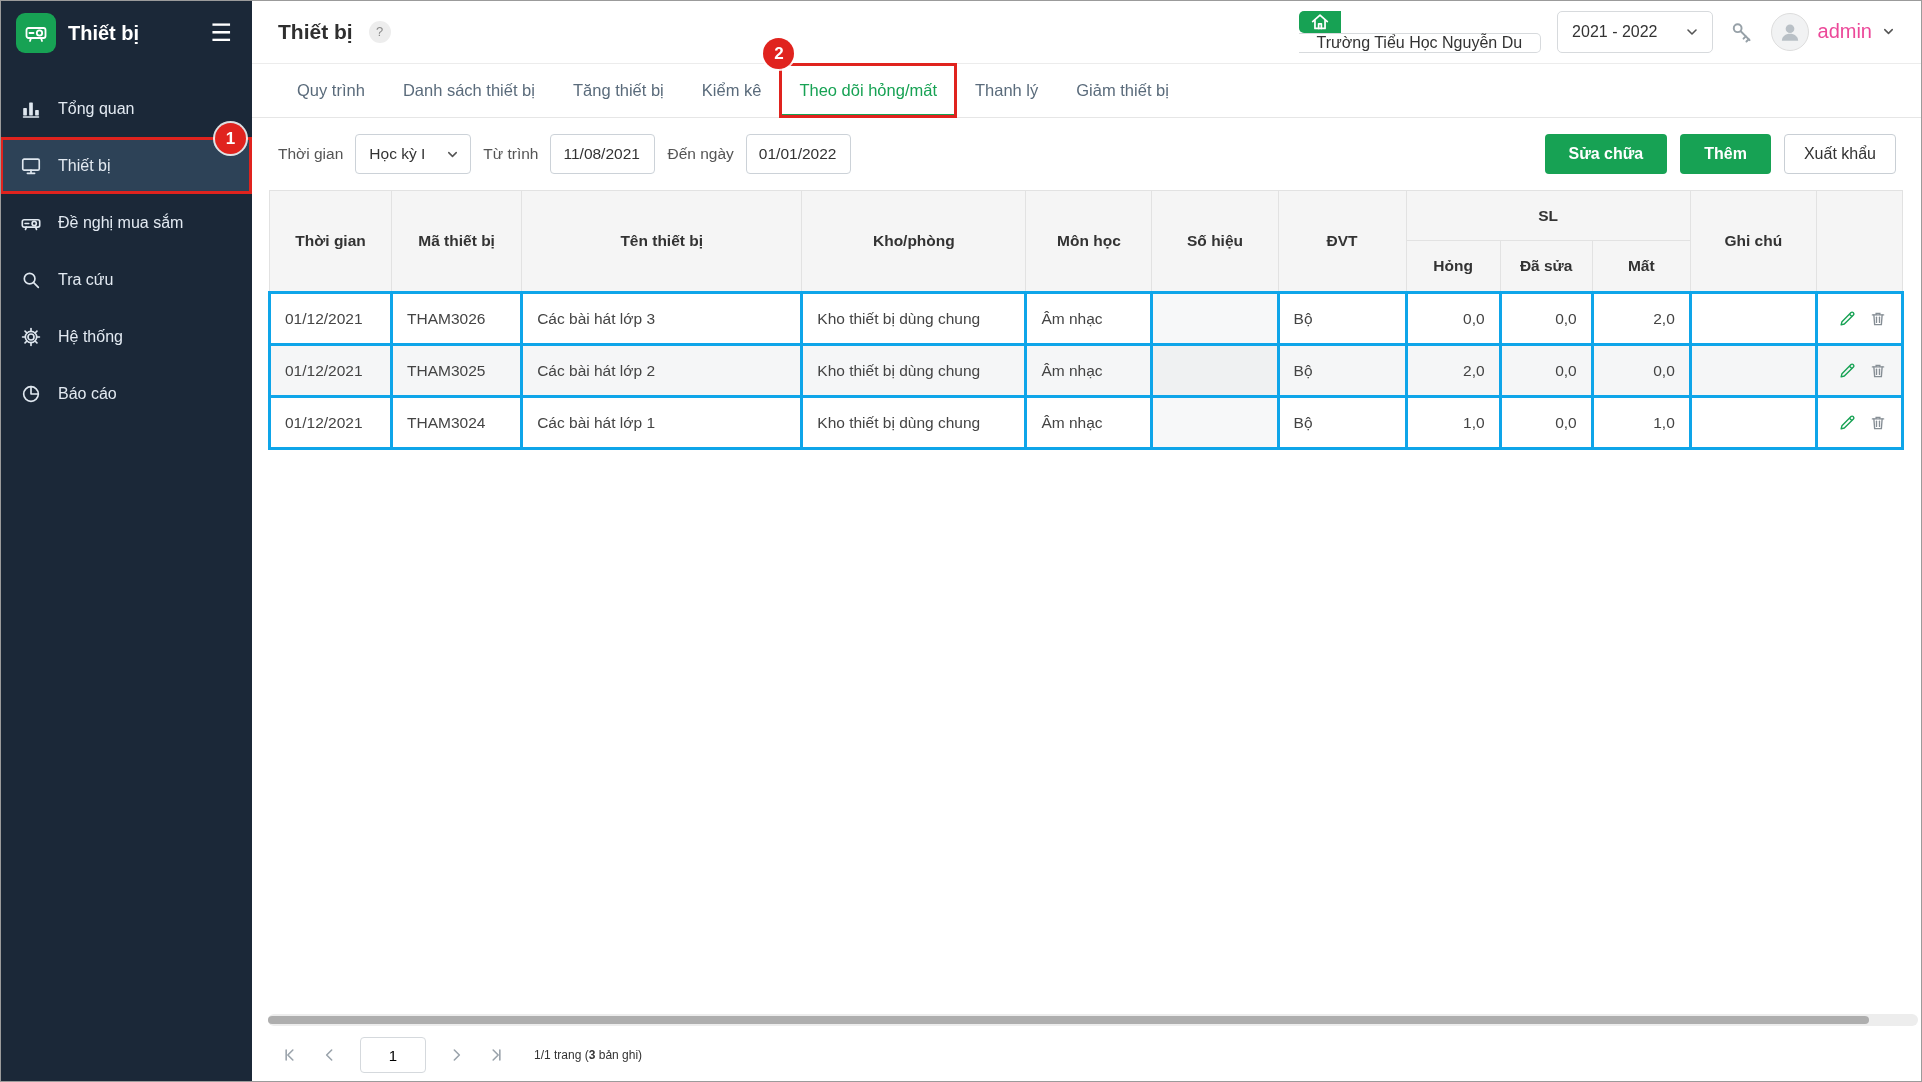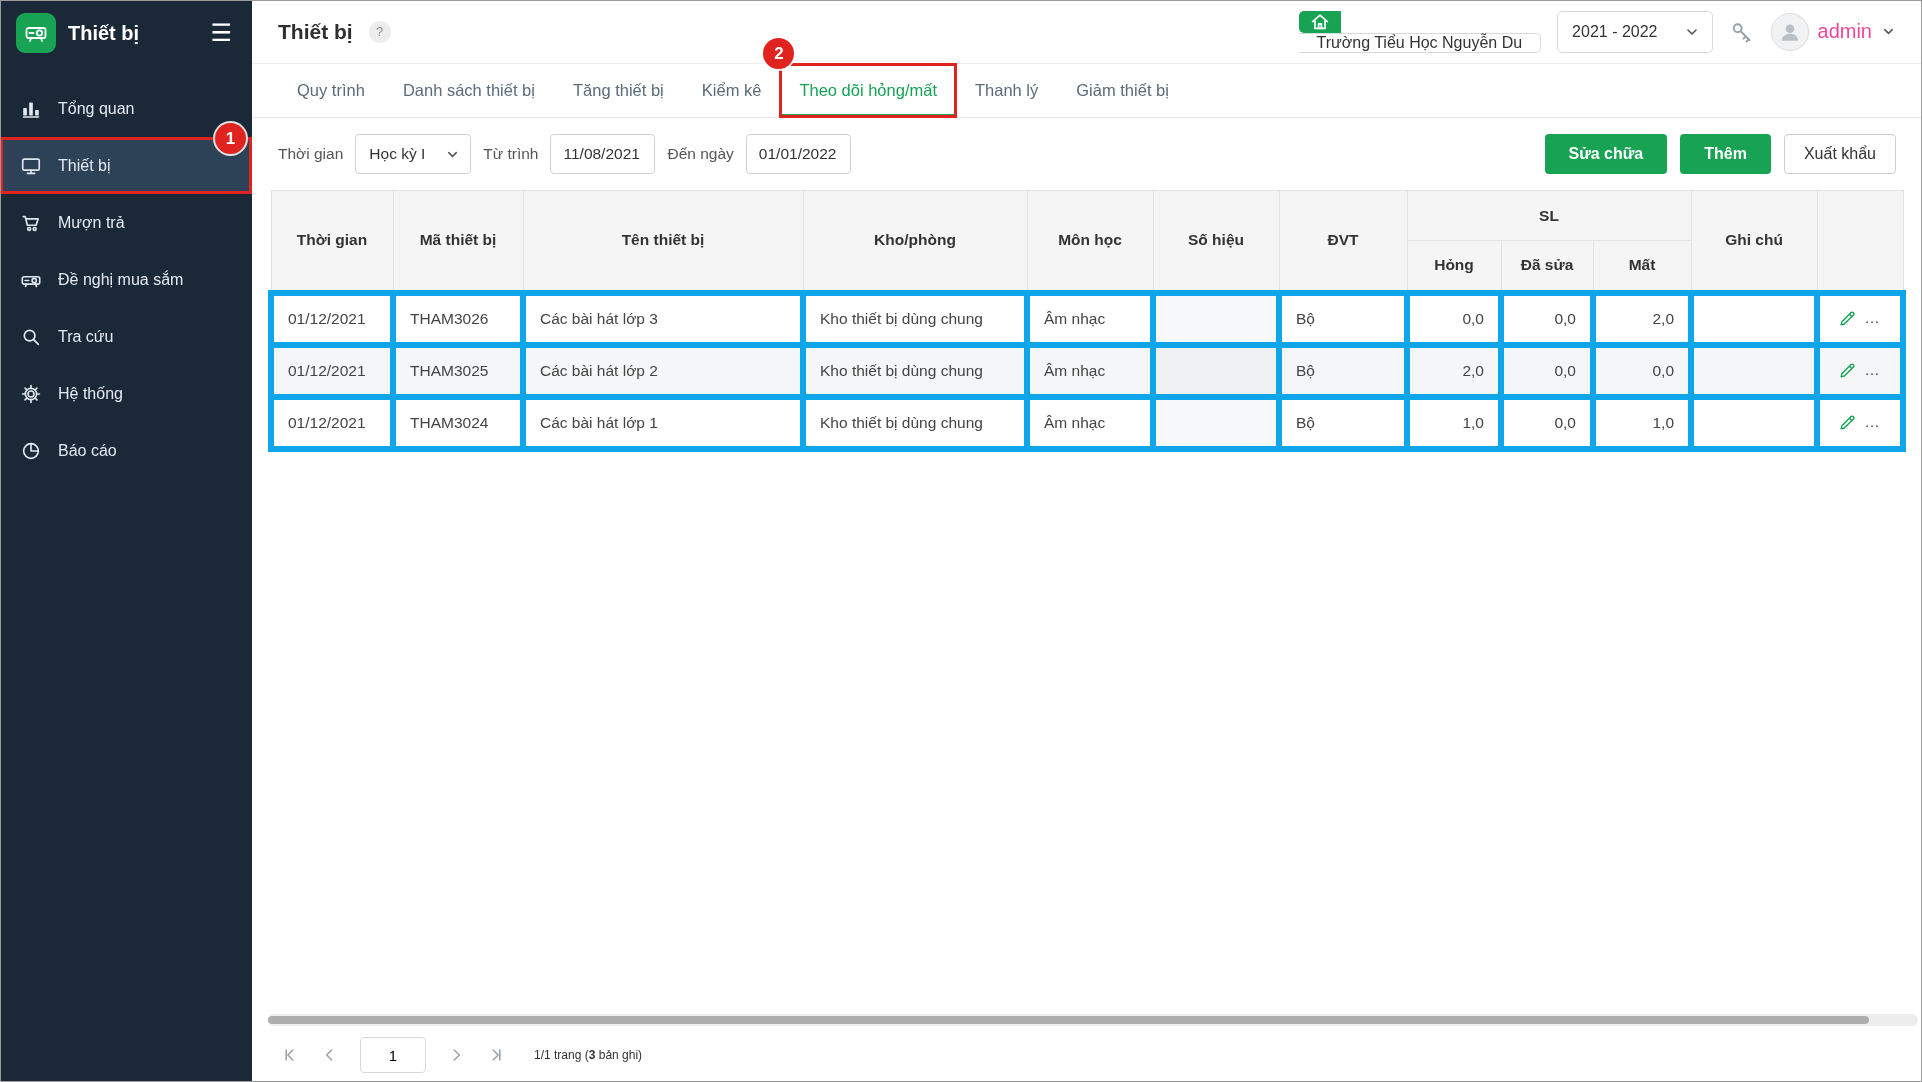--- a/index.html
+++ b/index.html
@@ -64,21 +64,21 @@
   .filter-actions { margin-left:auto; display:flex; gap:13px; }
   .btn { height:40px; border-radius:4px; font-size:16px; cursor:pointer; font-family:"Liberation Sans",sans-serif; }
   .btn-green { background:#17a254; color:#fff; border:none; font-weight:bold; padding:0 24px; }
   .btn-outline { background:#fff; border:1px solid #c9cfd5; color:#333; padding:0 19px; }
 
   
   .table-wrap { flex:1; overflow:hidden; padding:2px 18px 0 16px; }
   table { width:100%; border-collapse:collapse; table-layout:fixed; font-size:15.5px; color:#444; }
   thead th { background:#f5f5f5; border:1px solid #e2e2e2; font-weight:bold; color:#333; text-align:center; height:50px; padding:0 8px; }
   thead tr.sub th { height:52px; }
-  tbody td { border:6px solid #0ea5e9; height:52px; padding:0 14px; overflow:hidden; white-space:nowrap; text-overflow:ellipsis; background:#fff; }
+  tbody td { border:3px solid #0ea5e9; height:52px; padding:0 14px; overflow:hidden; white-space:nowrap; text-overflow:ellipsis; background:#fff; }
   tbody tr:nth-child(even) td { background:#f5f6f7; }
   tbody td.serial { background:#f7f8f9; }
   tbody tr:nth-child(even) td.serial { background:#eff1f2; }
   td.num { text-align:right; }
   td.actions { text-align:right; padding-right:10px; }
   td.actions .row-icon { display:inline-grid; place-items:center; width:26px; height:26px; cursor:pointer; vertical-align:middle; }
 
   
   .hscroll { flex:0 0 12px; margin:4px 4px 2px 16px; background:#ededed; border-radius:6px; position:relative; }
   .hscroll .thumb { position:absolute; left:0; top:2px; height:8px; width:97%; background:#aeaeae; border-radius:4px; cursor:grab; }
@@ -122,28 +122,20 @@
       <div class="menu-item active annotated">
         <span class="step-badge">1</span>
         <svg width="22" height="22" viewBox="0 0 24 24" fill="none" stroke="#dfe7ef" stroke-width="1.8" stroke-linecap="round">
           <rect x="3" y="4.5" width="18" height="12" rx="1.5"></rect>
             <line x1="12" y1="16.5" x2="12" y2="19.5"></line>
             <line x1="8" y1="20" x2="16" y2="20"></line>
         </svg>
         <span>Thiết bị</span>
       </div>
 
-      <div class="menu-item">
-        <svg width="22" height="22" viewBox="0 0 24 24" fill="none" stroke="#dfe7ef" stroke-width="1.8" stroke-linecap="round" stroke-linejoin="round">
-          <path d="M3.5 5h2.2l2.3 9.5h9.5l2.3-7H7"></path>
-            <circle cx="10" cy="18.5" r="1.6"></circle>
-            <circle cx="16" cy="18.5" r="1.6"></circle>
-        </svg>
-        <span>Mượn trả</span>
-      </div>
 
       <div class="menu-item">
         <svg width="22" height="22" viewBox="0 0 24 24" fill="none" stroke="#dfe7ef" stroke-width="1.8" stroke-linecap="round">
           <rect x="2.5" y="8.5" width="19" height="8" rx="2"></rect>
             <circle cx="15.5" cy="12.5" r="2.3"></circle>
             <line x1="5.5" y1="12.5" x2="9.5" y2="12.5"></line>
             <line x1="7" y1="16.5" x2="6" y2="19"></line>
             <line x1="17" y1="16.5" x2="18" y2="19"></line>
         </svg>
         <span>Đề nghị mua sắm</span>

